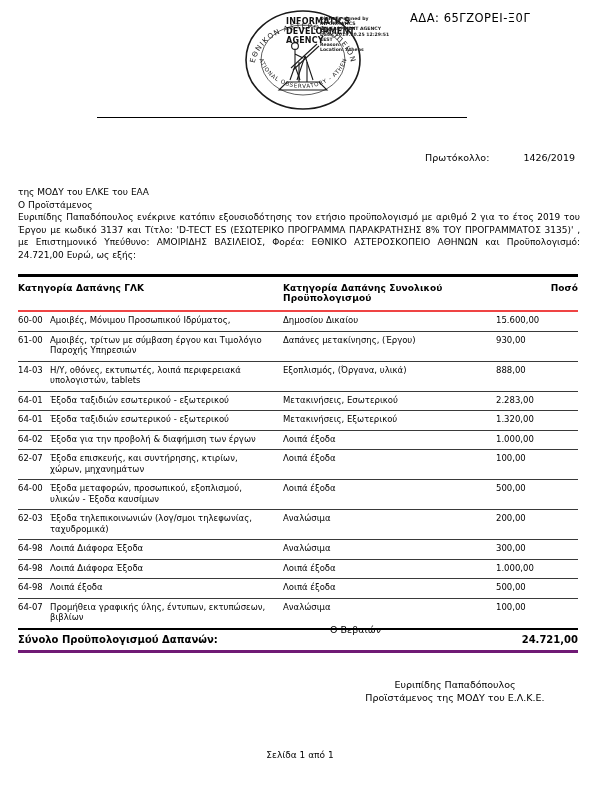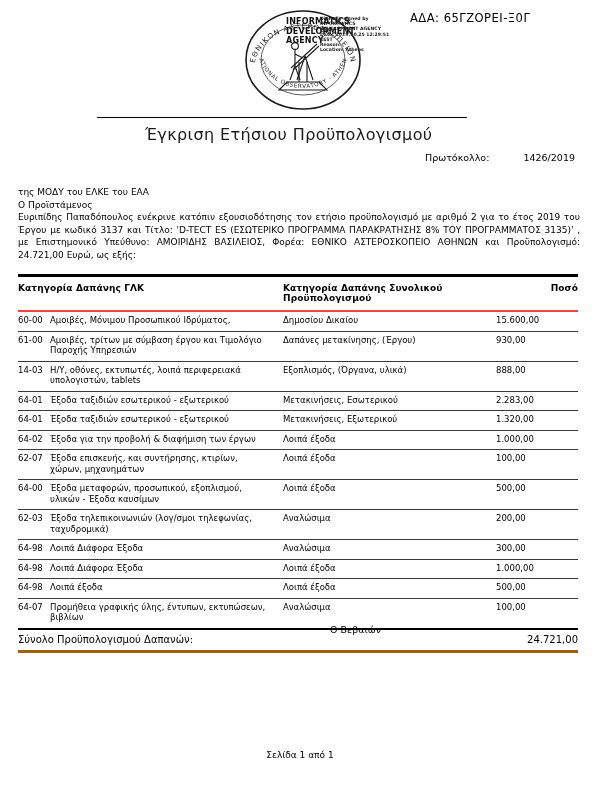--- a/index.html
+++ b/index.html
@@ -45,22 +45,22 @@
     border-bottom:1px solid #3a3a3a;
     font-size:8.5px; line-height:10.5px;
     padding:3px 0 5px 0;
   }
   .budget tbody td.amount { text-align:left; }
   .budget td.c1 { padding-right:14px; }
   .c1-flex { display:flex; }
   .c1-flex .code { width:32px; flex:0 0 32px; }
   .c1-flex .glk { flex:1; }
   .budget tfoot td {
-    border-top:2px solid #000; border-bottom:3px solid #a16207;
-    font-weight:normal; font-size:10px; padding:4px 0 5px 0;
+    border-top:2px solid #000; border-bottom:3px solid #701a75;
+    font-weight:bold; font-size:10px; padding:4px 0 5px 0;
   }
   .budget tfoot td.amount { text-align:right; font-size:10px; }
   
   .sig-block { position:absolute; left:330px; top:624px; width:250px; font-size:9.5px; }
   .sig-names { position:absolute; left:330px; top:679px; width:250px; text-align:center; font-size:9.5px; line-height:12.5px; }
   
   .page-footer { position:absolute; left:0; top:750px; width:600px; text-align:center; font-size:9px; }
 </style>
 </head>
 <body>
@@ -101,21 +101,20 @@
 AGENCY</div>
   <div class="stamp-details">Digitally signed by
 INFORMATICS
 DEVELOPMENT AGENCY
 Date: 2019.10.25 12:29:51
 EEST
 Reason:
 Location: Athens</div>
 
   <div class="header-rule"></div>
-  <div class="doc-title">Έγκριση Ετήσιου Προϋπολογισμού</div>
 
   <div class="protocol-label">Πρωτόκολλο:</div>
   <div class="protocol-value">1426/2019</div>
 
   <div class="intro">
     <div>της ΜΟΔΥ του ΕΛΚΕ του ΕΑΑ</div>
     <div>Ο Προϊστάμενος</div>
     <div class="body">Ευριπίδης Παπαδόπουλος ενέκρινε κατόπιν εξουσιοδότησης τον ετήσιο προϋπολογισμό με αριθμό 2 για το έτος 2019 του Έργου με κωδικό 3137 και Τίτλο: 'D-TECT ES (ΕΣΩΤΕΡΙΚΟ ΠΡΟΓΡΑΜΜΑ ΠΑΡΑΚΡΑΤΗΣΗΣ 8% ΤΟΥ ΠΡΟΓΡΑΜΜΑΤΟΣ 3135)' , με Επιστημονικό Υπεύθυνο: ΑΜΟΙΡΙΔΗΣ ΒΑΣΙΛΕΙΟΣ, Φορέα: ΕΘΝΙΚΟ ΑΣΤΕΡΟΣΚΟΠΕΙΟ ΑΘΗΝΩΝ και Προϋπολογισμό: 24.721,00 Ευρώ, ως εξής:</div>
   </div>
 
@@ -278,16 +277,20 @@
   </tbody>
     <tfoot>
       <tr>
         <td colspan="2">Σύνολο Προϋπολογισμού Δαπανών:</td>
         <td class="amount">24.721,00</td>
       </tr>
     </tfoot>
   </table>
 
   <div class="sig-block">Ο Βεβαιών</div>
+  <div class="sig-names">
+    <div>Ευριπίδης Παπαδόπουλος</div>
+    <div>Προϊστάμενος της ΜΟΔΥ του Ε.Λ.Κ.Ε.</div>
+  </div>
 
   <div class="page-footer">Σελίδα 1 από 1</div>
 
 </div>
 
 </body></html>

